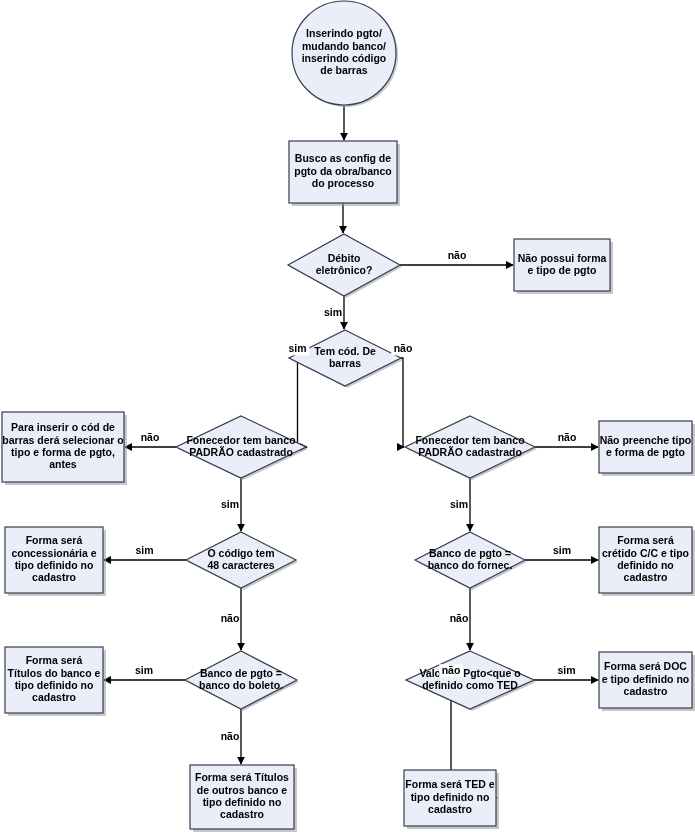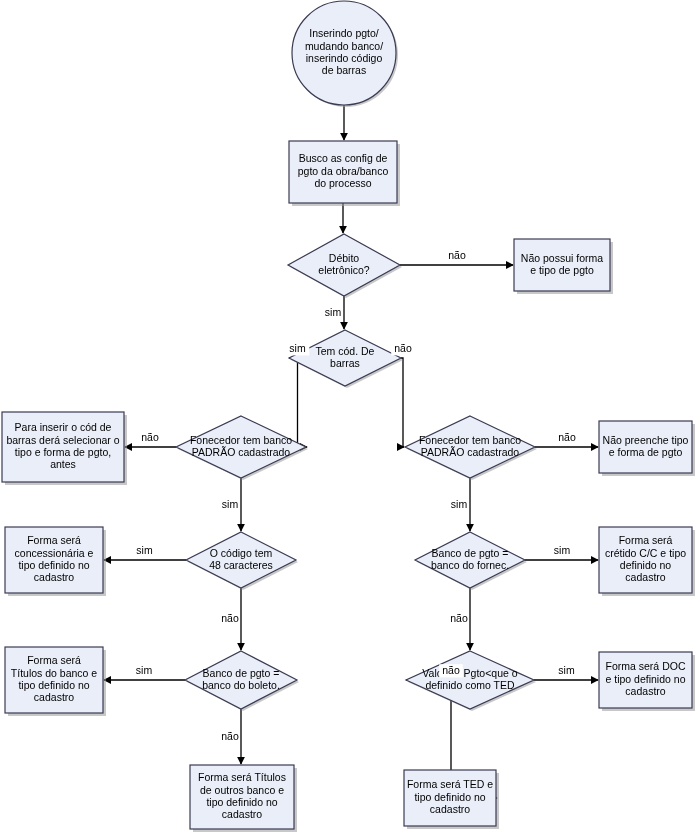--- a/index.html
+++ b/index.html
@@ -10,20 +10,21 @@
   body {
     width: 695px;
     height: 832px;
     font-family: "Liberation Sans", sans-serif;
     overflow: hidden;
   }
   #flow-root {
     position: relative;
     width: 695px;
     height: 716px;
+    font-weight: bold;
   }
   svg#flow-svg {
     display: block;
     width: 695px;
     height: 832px;
   }
   .node-shape {
     fill: #e9eef8;
     stroke: #3a3a52;
     stroke-width: 1.2;

